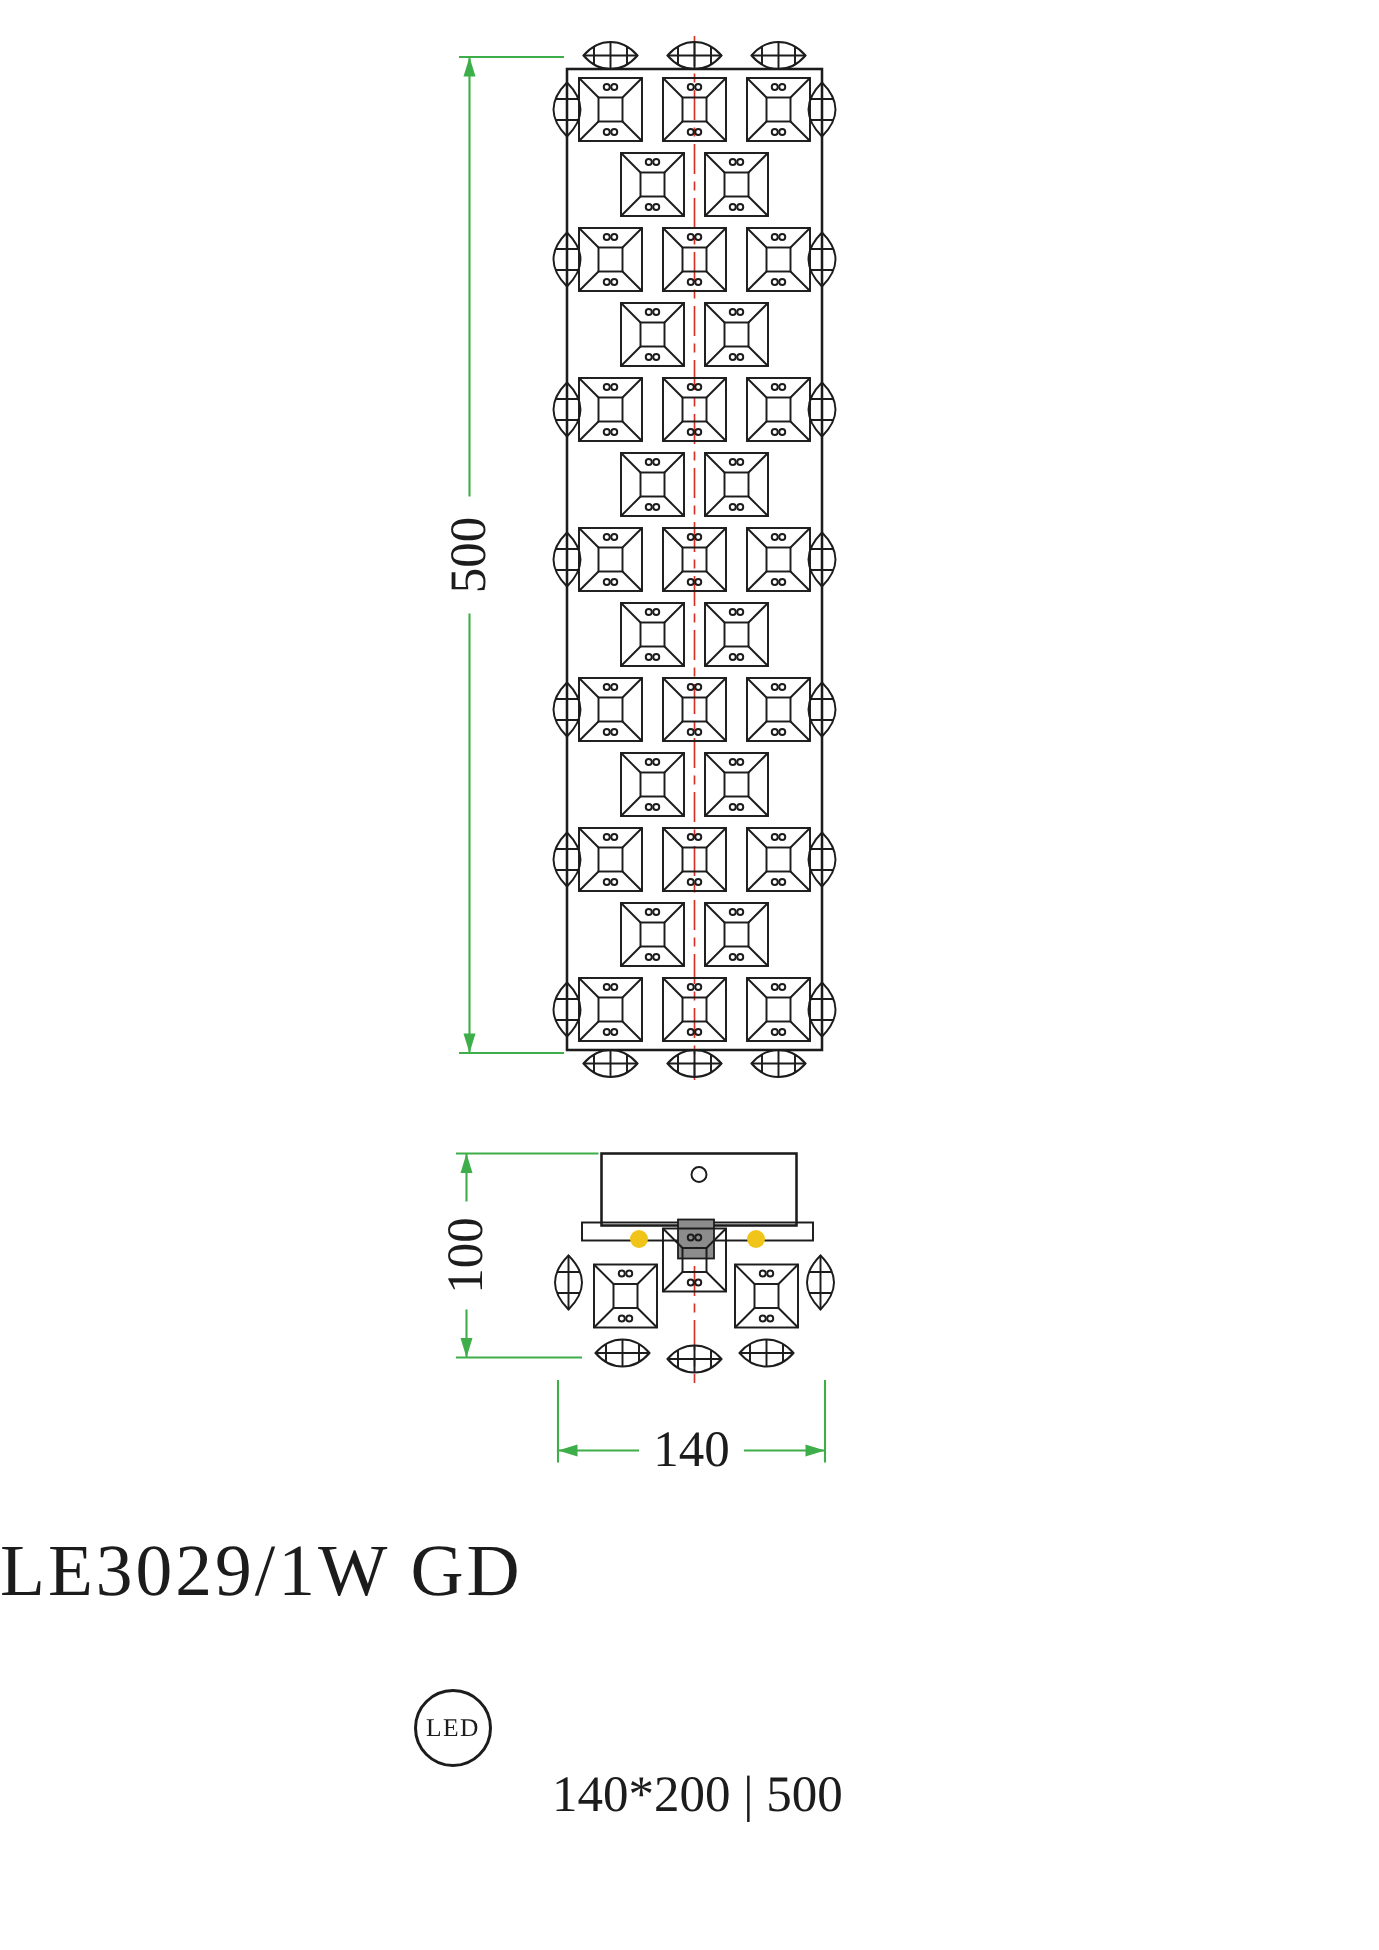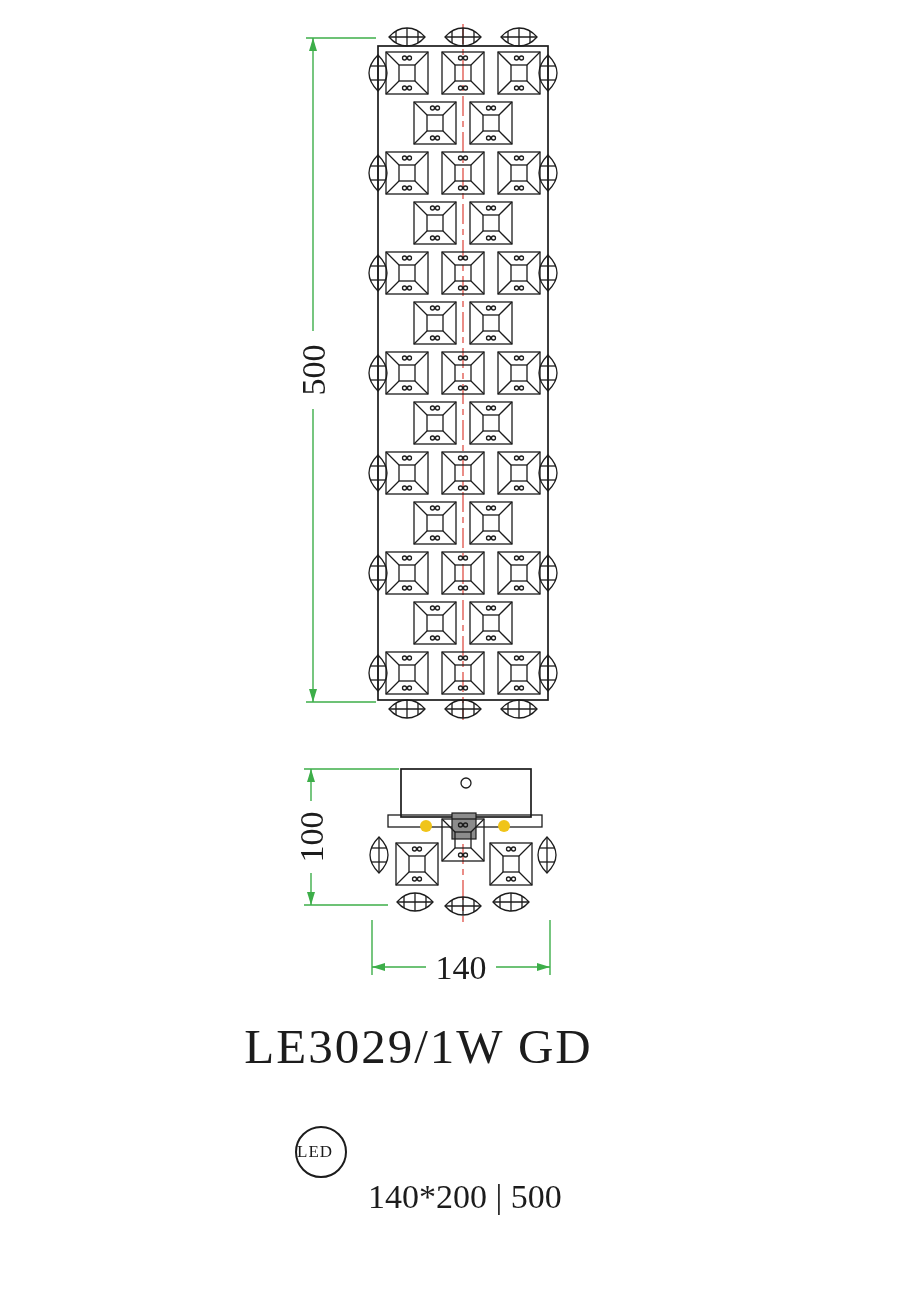--- a/index.html
+++ b/index.html
@@ -25,44 +25,43 @@
   .led-spot { fill: var(--led-yellow, #f0c419); stroke: none; }
   .dim  { stroke: var(--dim-green, #3dae49); fill: none; stroke-width: 1.4; }
   .dim-fill { fill: var(--dim-green, #3dae49); stroke: none; }
   .centerline { stroke: var(--center-red, #d93025); fill: none; stroke-width: 1.1; stroke-dasharray: 20 5 6 5; }
   .dim-text { fill: var(--ink, #1c1c1c); font-family: "Liberation Serif", "DejaVu Serif", serif; font-size: 34px; }
   .mask { fill: #ffffff; stroke: none; }
 
   
   .title {
     position: absolute;
-    left: 16px; top: 1018px;
+    left: 0; top: 1018px;
     width: 805px;
-    text-align: center;
     font-size: 49px;
     letter-spacing: 2px;
     color: var(--ink, #1c1c1c);
     white-space: pre;
   }
   .specs {
     position: absolute;
     left: 368px; top: 1083px;
     font-size: 34px;
     line-height: 45.5px;
     color: var(--ink, #1c1c1c);
     white-space: pre;
   }
   .led-badge {
     position: absolute;
-    left: 295px; top: 1126px;
+    left: 276px; top: 1126px;
     width: 52px; height: 52px;
     border: 2.5px solid var(--ink, #1c1c1c);
     border-radius: 50%;
     box-sizing: border-box;
-    display: flex; align-items: center; 
+    display: flex; align-items: center; justify-content: center;
     font-size: 17px;
     letter-spacing: 1px;
     color: var(--ink, #1c1c1c);
   }
 </style>
 </head>
 <body>
 
 <div class="canvas">
 

